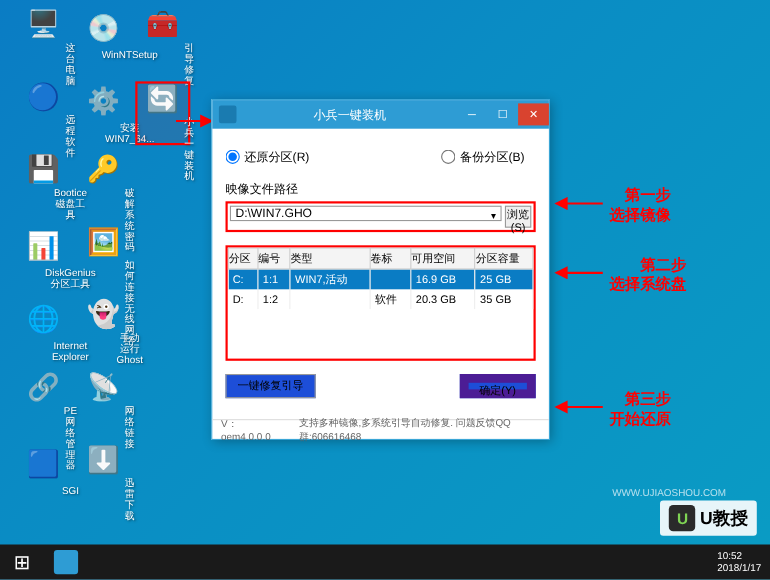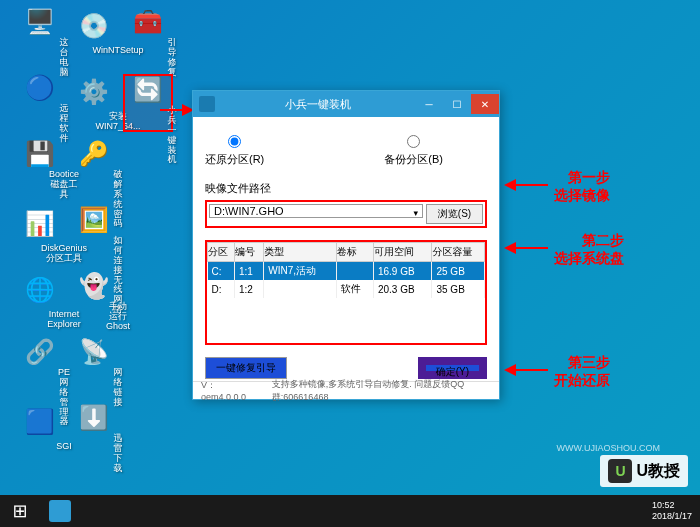--- a/index.html
+++ b/index.html
@@ -45,32 +45,32 @@
 .titlebar .title { flex: 1; text-align: center; }
 .titlebar .controls { display: flex; }
 .titlebar .ctrl {
   width: 28px; height: 20px;
   display: flex; align-items: center; justify-content: center;
   font-size: 10px; cursor: pointer;
 }
 .titlebar .ctrl.close { background: #d9432f; }
 .window-body { padding: 10px 12px; }
 .radio-row { display: flex; gap: 120px; margin: 8px 0 14px; font-size: 11px; }
-.radio-row label { display: flex; align-items: center; gap: 4px; cursor: pointer; flex-direction: column; }
+.radio-row label { display: flex; align-items: center; gap: 4px; cursor: pointer; }
 .section-label { font-size: 11px; margin-bottom: 4px; }
 .path-row { display: flex; gap: 3px; border: 2px solid #f00; padding: 2px; }
 .path-input {
   flex: 1; height: 14px;
   border: 1px solid #999; background: #fff;
   padding: 0 4px; font-size: 11px;
   position: relative;
 }
 .path-input .arrow { position: absolute; right: 4px; top: 3px; font-size: 9px; }
 .browse-btn {
-  width: 57px; height: 20px;
+  width: 24px; height: 20px;
   border: 1px solid #999; background: #efefef;
   font-size: 10px; cursor: pointer;
 }
 .table-wrap { border: 2px solid #f00; margin-top: 12px; height: 105px; overflow: hidden; }
 .table { width: 100%; border-collapse: collapse; font-size: 10px; }
 .table th {
   background: #f4f4f4; border: 1px solid #ccc;
   padding: 2px 0; font-weight: normal; text-align: left;
 }
 .table td { padding: 2px 4px; border-right: 1px solid #eee; }

